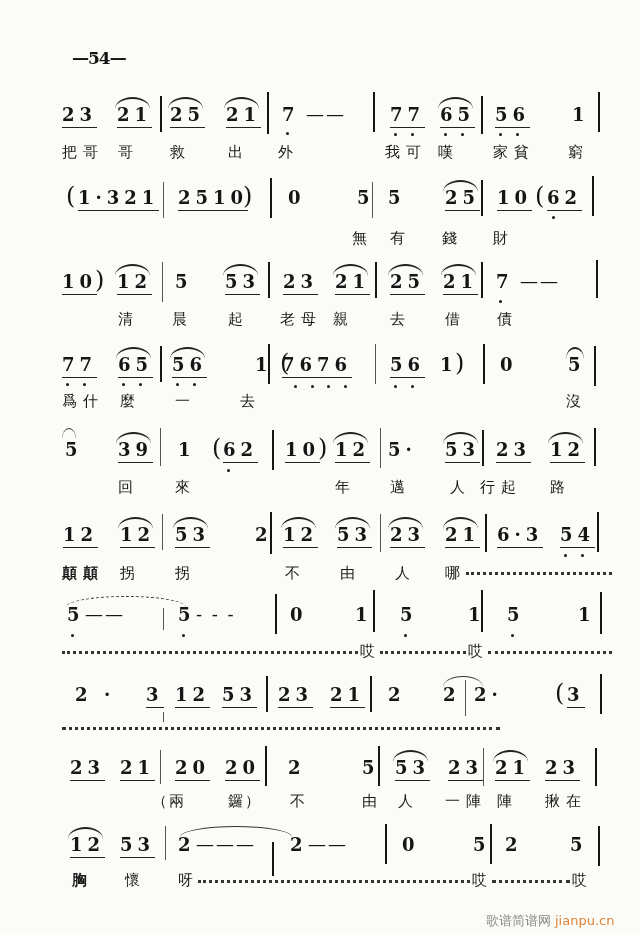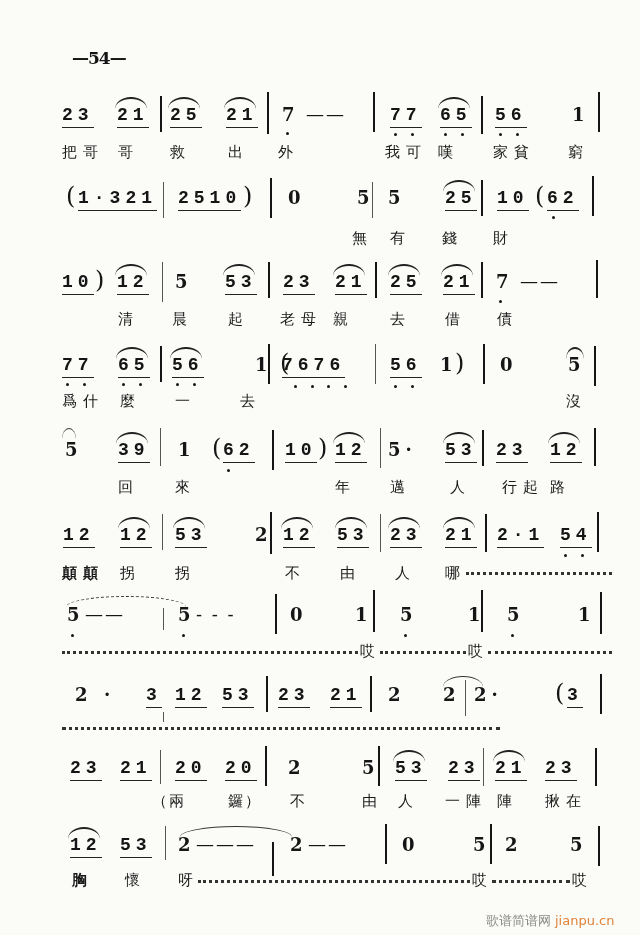--- a/index.html
+++ b/index.html
@@ -2,21 +2,21 @@
 <html><head>
 <meta charset="utf-8">
 <style>
   html,body{margin:0;padding:0;}
   body{width:640px;height:935px;background:#fbfbf8;position:relative;overflow:hidden;color:#141414;}
   .page{position:absolute;left:0;top:0;width:640px;height:935px;}
   .pn{position:absolute;left:72px;top:48px;font:bold 17px "DejaVu Serif",serif;letter-spacing:-1px;}
   .n{position:absolute;font:bold 18px "DejaVu Serif",serif;letter-spacing:5px;line-height:22px;white-space:nowrap;color:#151515;}
   .n.p{font-size:24px;font-weight:normal;letter-spacing:0;line-height:22px;margin-top:-2px;}
   .n.d{font-weight:normal;letter-spacing:2px;}
-  .u{border-bottom:1.6px solid #222;padding-bottom:1px;font-family:Liberation Mono, monospace;}
+  .u{border-bottom:1.6px solid #222;padding-bottom:1px;}
   .s::before{content:"";position:absolute;left:-2px;right:2px;top:-7px;height:10px;border-top:2px solid #222;border-radius:50% 50% 0 0/100% 100% 0 0;}
   .bar{position:absolute;width:2px;background:#151515;}
   .bar.thin{width:1px;background:#555;}
   .dot{position:absolute;width:3px;height:3px;border-radius:50%;background:#151515;}
   .ly{position:absolute;font:15px "DejaVu Sans",sans-serif;letter-spacing:6px;white-space:nowrap;color:#1a1a1a;line-height:18px;}
   .dl{position:absolute;height:0;border-top:3px dotted #333;}
   .tie{position:absolute;height:10px;border-top:1.5px solid #333;border-radius:50% 50% 0 0/100% 100% 0 0;}
   .wm{position:absolute;left:486px;top:912px;font:13px "DejaVu Sans",sans-serif;color:#8a8a8a;white-space:nowrap;}
   .wm .en{color:#e0843a;margin-left:4px;}
 </style>
@@ -167,38 +167,38 @@
     <div class="bar" style="left:482px;top:430px;height:36px"></div>
     <span class="n u" style="left:496px;top:439px">23</span>
     <span class="n u s" style="left:550px;top:439px">12</span>
     <div class="bar" style="left:594px;top:428px;height:38px"></div>
     <div class="dot" style="left:227px;top:469px"></div>
     <span class="ly" style="left:118px;top:478px">回</span>
     <span class="ly" style="left:175px;top:478px">來</span>
     <span class="ly" style="left:335px;top:478px">年</span>
     <span class="ly" style="left:390px;top:478px">邁</span>
     <span class="ly" style="left:450px;top:478px">人</span>
-    <span class="ly" style="left:502px;top:478px">行起</span>
+    <span class="ly" style="left:480px;top:478px">行起</span>
     <span class="ly" style="left:550px;top:478px">路</span>
   </div>
 
   <div>
     <span class="n u" style="left:63px;top:524px">12</span>
     <span class="n u s" style="left:120px;top:524px">12</span>
     <div class="bar thin" style="left:162px;top:514px;height:36px"></div>
     <span class="n u s" style="left:175px;top:524px">53</span>
     <span class="n" style="left:255px;top:524px">2</span>
     <div class="bar" style="left:270px;top:512px;height:42px"></div>
     <span class="n u s" style="left:283px;top:524px">12</span>
     <span class="n u s" style="left:337px;top:524px">53</span>
     <div class="bar thin" style="left:380px;top:514px;height:38px"></div>
     <span class="n u s" style="left:390px;top:524px">23</span>
     <span class="n u s" style="left:445px;top:524px">21</span>
     <div class="bar" style="left:485px;top:514px;height:38px"></div>
-    <span class="n u" style="left:497px;top:524px">2·1</span>
+    <span class="n u" style="left:497px;top:524px">6·3</span>
     <span class="n u" style="left:560px;top:524px">54</span>
     <div class="bar" style="left:597px;top:512px;height:40px"></div>
     <div class="dot" style="left:564px;top:554px"></div>
     <div class="dot" style="left:581px;top:554px"></div>
     <span class="ly" style="left:62px;top:564px;font-weight:bold">顛顛</span>
     <span class="ly" style="left:120px;top:564px">拐</span>
     <span class="ly" style="left:175px;top:564px">拐</span>
     <span class="ly" style="left:285px;top:564px">不</span>
     <span class="ly" style="left:340px;top:564px">由</span>
     <span class="ly" style="left:395px;top:564px">人</span>

